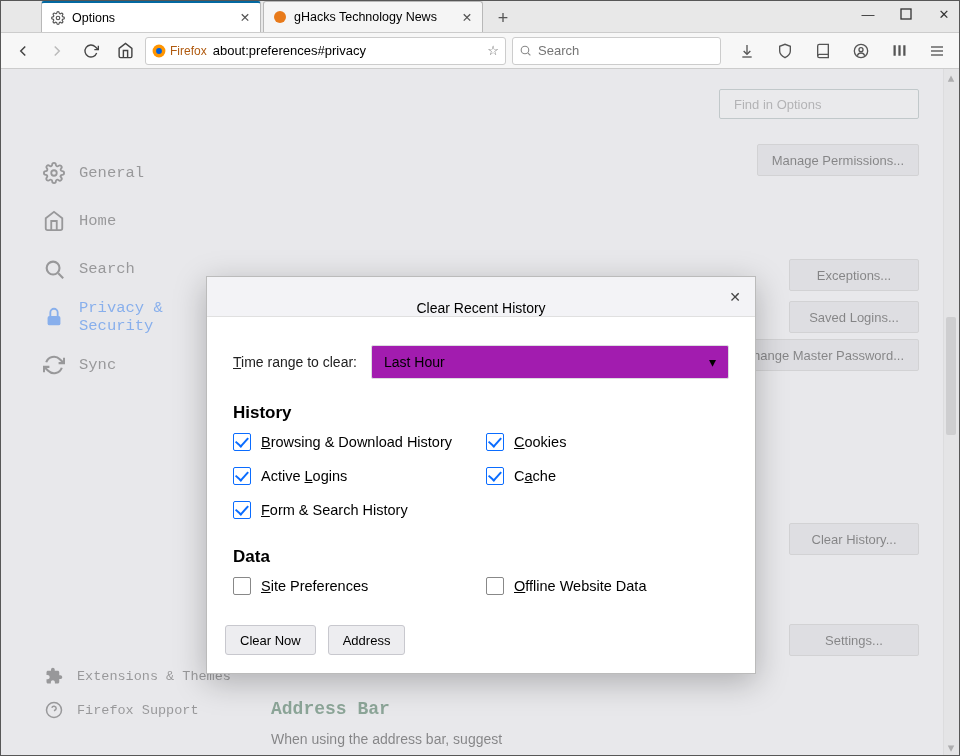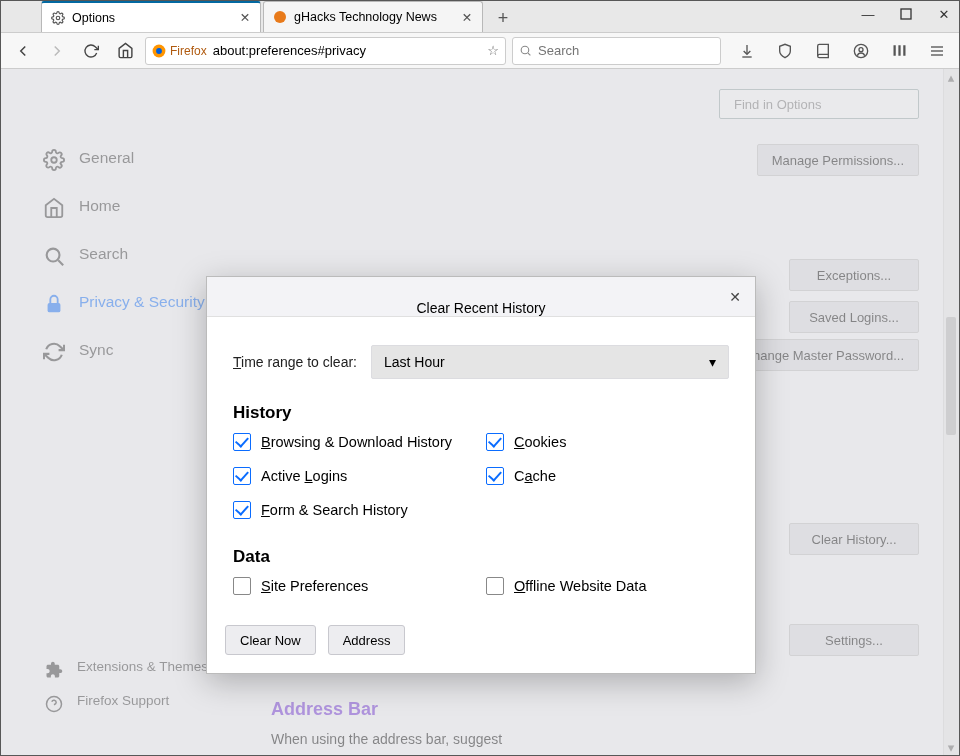--- a/index.html
+++ b/index.html
@@ -23,42 +23,42 @@
 .urlbar .star { color:#666; cursor:pointer; }
 .searchbar { flex: 0.8; height:28px; border:1px solid #ccc; border-radius:3px; background:#fff; display:flex; align-items:center; padding:0 6px; gap:6px; }
 .searchbar input { border:none; outline:none; flex:1; font-size:13px; background:transparent; }
 .tbicons { display:flex; gap:10px; margin-left:6px; }
 .content { flex:1; position:relative; background:#fafafc; overflow:hidden; }
 .scrolltrack { position:absolute; right:0; top:0; bottom:0; width:16px; background:#f0f0f0; border-left:1px solid #ddd; }
 .scrollthumb { position:absolute; right:3px; width:10px; background:#b8b8b8; border-radius:2px; cursor:pointer; }
 .scrollarrow { position:absolute; right:0; width:16px; height:16px; display:flex; align-items:center; justify-content:center; color:#666; }
 .prefs { display:flex; height:100%; }
 .sidebar { width: 240px; padding: 80px 0 0 42px; }
-.sideitem { display:flex; align-items:flex-start; gap:14px; height: 48px; font-size: 15.5px; color:#333; cursor:pointer; }
+.sideitem { display:flex; align-items:center; gap:14px; height: 48px; font-size: 15.5px; color:#333; cursor:pointer;font-family:Liberation Mono, monospace; }
 .sideitem.active { color:#0a6cff; }
 .sideicon { width:22px; height:22px; display:flex; align-items:center; justify-content:center; }
 .sidefooter { position:absolute; left:42px; bottom:28px; }
 .sidefooter .sideitem { font-size:13.5px; height:34px; gap:12px; }
 .mainarea { flex:1; position:relative; padding-top: 20px; }
 .findbox { position:absolute; right:40px; top:20px; width:200px; height:30px; border:1px solid #9aa; border-radius:2px; display:flex; align-items:center; padding:0 8px; gap:6px; background:#fff; }
 .findbox input { border:none; outline:none; flex:1; font-size:13px; background:transparent; }
 .rbtn { position:absolute; right:40px; height:32px; min-width:130px; border:1px solid #c4c4c4; background:#e2e2e5; border-radius:2px; display:flex; align-items:center; justify-content:center; padding:0 14px; font-size:13px; cursor:pointer; }
 .checkbox-row { display:flex; align-items:center; gap:10px; font-size:14px; }
 .chk { width:18px; height:18px; border:1.5px solid #888; border-radius:2px; display:flex; align-items:center; justify-content:center; cursor:pointer; background:#fff; }
 .chk.checked { border-color:#0a6cff; }
 .chk.checked::after { content:""; width:10px; height:6px; border-left:2px solid #0a6cff; border-bottom:2px solid #0a6cff; transform: rotate(-48deg) translate(1px,-1px); }
-.section-title { position:absolute; left:265px; font-size:18px; font-weight:600; color:#6d28d9; }
+.section-title { position:absolute; left:265px; font-size:18px; font-weight:600; color:#14532d;font-family:Liberation Mono, monospace; }
 .overlay { position:absolute; inset:0; background:rgba(220,220,224,0.6); }
 .dialog { position:absolute; left:205px; top:207px; width:550px; background:#fff; border:1px solid #bbb; box-shadow:0 8px 30px rgba(0,0,0,0.25); }
 .dlg-title { height:40px; background:#f3f3f6; border-bottom:1px solid #e0e0e0; display:flex; align-items:flex-end; justify-content:center; font-size:14px; position:relative; }
 .dlg-close { position:absolute; right:10px; top:10px; width:20px; height:20px; display:flex; align-items:center; justify-content:center; cursor:pointer; color:#444; }
 .dlg-body { padding: 28px 26px 18px 26px; }
 .dlg-row { display:flex; align-items:center; gap:14px; margin-bottom:24px; }
 .dlg-row label { font-size:14px; color:#222; text-decoration: none; }
-.select { flex:1; height:34px; background:#e5e5e5; border:1px solid #dcdce0; border-radius:2px; display:flex; align-items:center; padding:0 12px; justify-content:space-between; font-size:14px; cursor:pointer; }
+.select { flex:1; height:34px; background:#a21caf; border:1px solid #dcdce0; border-radius:2px; display:flex; align-items:center; padding:0 12px; justify-content:space-between; font-size:14px; cursor:pointer; }
 .dlg-sec { font-size:17px; font-weight:600; margin: 18px 0 10px 0; }
 .chk-grid { display:grid; grid-template-columns: 1fr 1fr; row-gap: 16px; column-gap: 10px; margin-bottom: 10px; }
 .chkitem { display:flex; align-items:center; gap:10px; font-size:14.5px; }
 .dlg-buttons { display:flex; justify-content:flex-start; gap:12px; padding: 12px 18px 18px; }
 .dlg-btn { height:30px; padding:0 14px; background:#ededf0; border:1px solid #c8c8ce; border-radius:3px; font-size:13px; cursor:pointer; display:flex; align-items:center; }
 .accesskey { text-decoration: underline; }
 svg { display:block; }
 </style>
 </head>
 <body>

